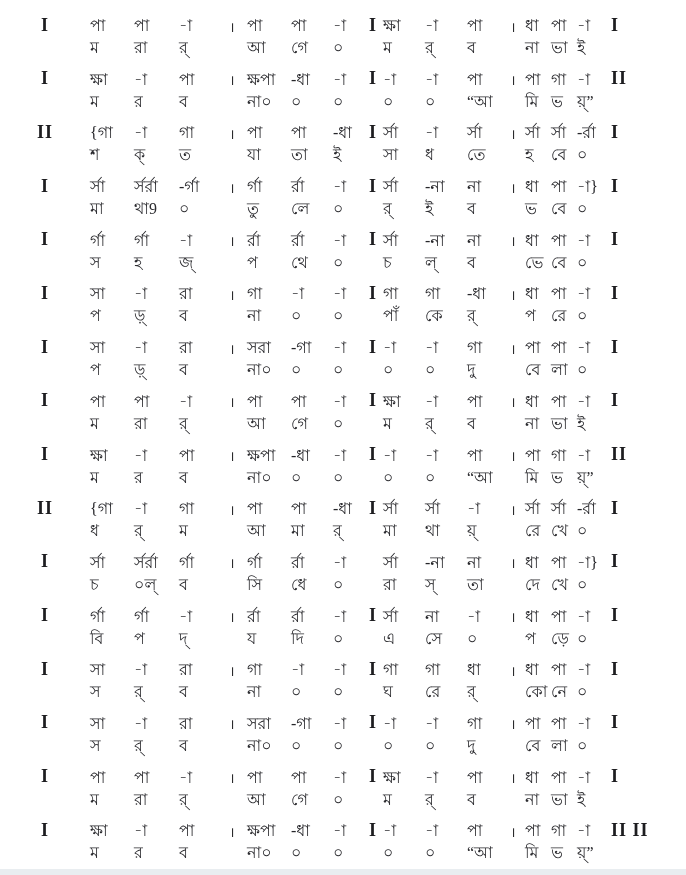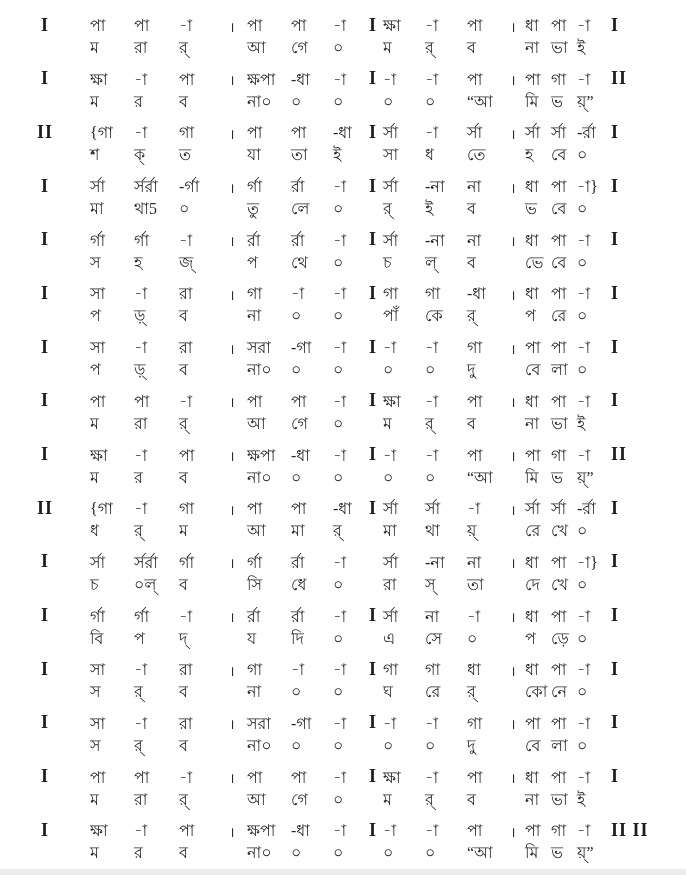--- a/index.html
+++ b/index.html
@@ -191,21 +191,21 @@
       <span class="c note">না</span>
       <span class="c sep">।</span>
       <span class="c note">ধা</span>
       <span class="c note">পা</span>
       <span class="c note">-া}</span>
       <span class="c num trail">I</span>
     </div>
     <div class="row lrow">
       <span class="c"></span>
       <span class="c lyr">মা</span>
-      <span class="c lyr">থা5</span>
+      <span class="c lyr">থা9</span>
       <span class="c lyr">০</span>
       <span class="c"></span>
       <span class="c lyr">তু</span>
       <span class="c lyr">লে</span>
       <span class="c lyr">০</span>
       <span class="c"></span>
       <span class="c lyr">র্</span>
       <span class="c lyr">ই</span>
       <span class="c lyr">ব</span>
       <span class="c"></span>

